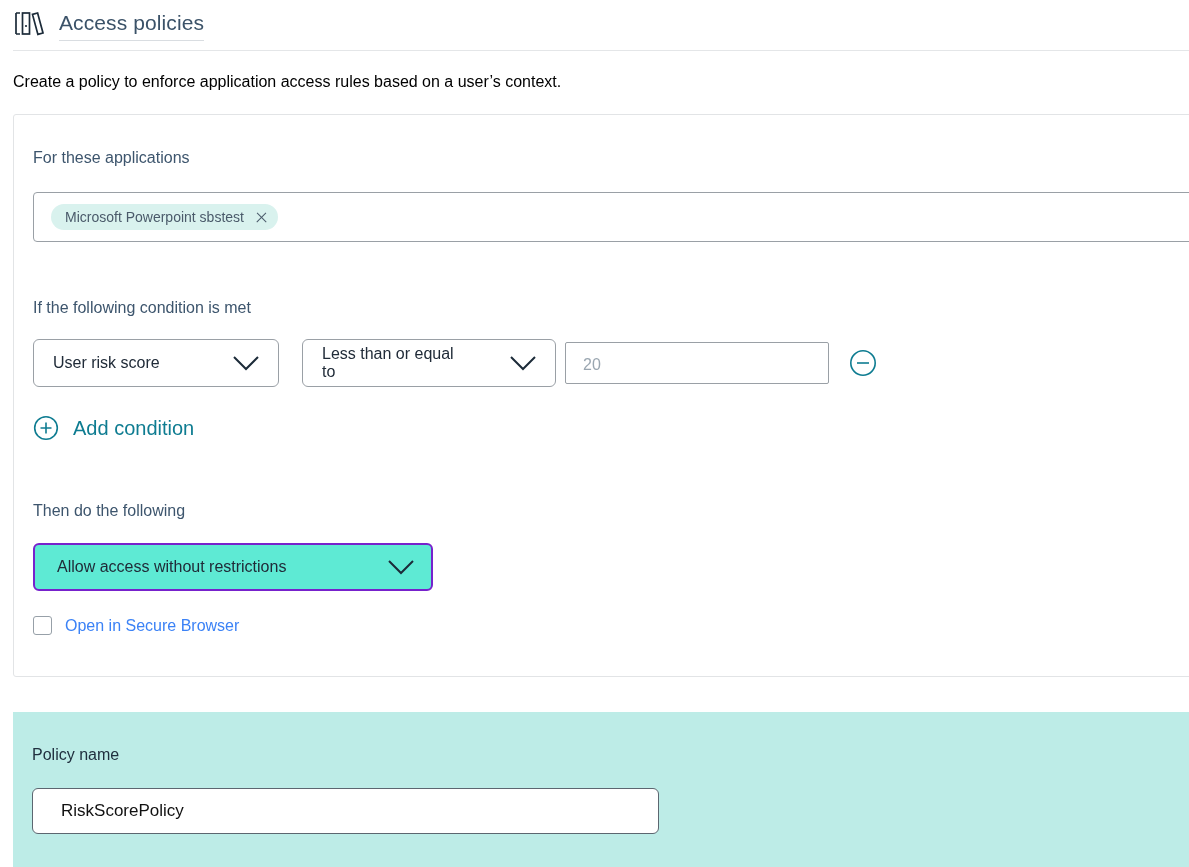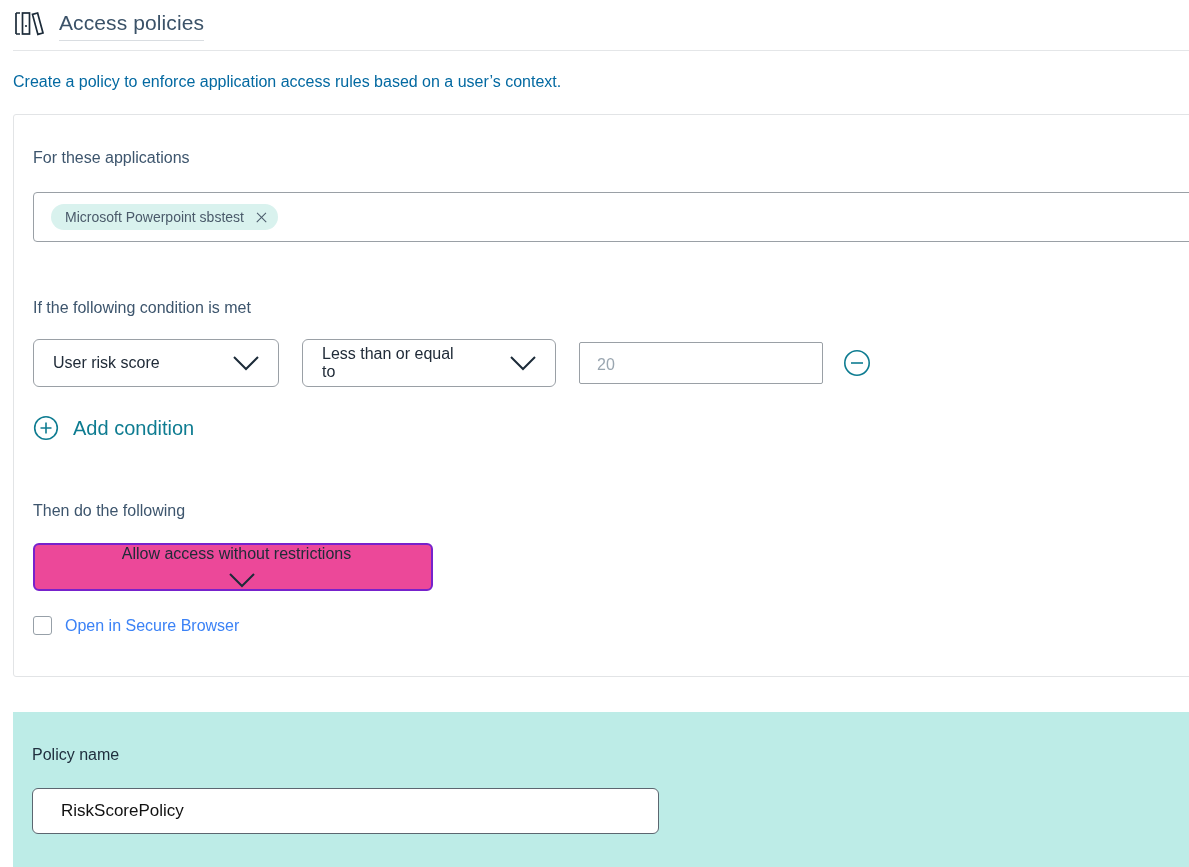--- a/index.html
+++ b/index.html
@@ -49,21 +49,21 @@
     height: 1px;
     background: #e4e6e8;
   }
 
   
   .intro-text {
     position: absolute;
     left: 13px;
     top: 71px;
     font-size: 16px;
-    color: #0369a1;
+    color: #000000;
     line-height: 22px;
   }
 
   
   .policy-card {
     position: absolute;
     left: 13px;
     top: 114px;
     width: 1190px;
     border: 1px solid #e2e4e6;
@@ -143,23 +143,23 @@
     gap: 36px;
   }
   .select-attribute { width: 246px; }
   .select-operator  { width: 254px; margin-left: 23px; }
   .chev {
     width: 30px; height: 18px;
     flex: 0 0 auto;
     margin-left: 10px;
   }
   .value-input {
-    width: 244px;
+    width: 264px;
     height: 42px;
-    margin-left: 23px;
+    margin-left: 9px;
     border: 1px solid #9aa0a6;
     border-radius: 2px;
     box-sizing: border-box;
     padding: 4px 0 0 17px;
     font-family: "Liberation Sans", sans-serif;
     font-size: 16px;
     color: #202b38;
     background: #fff;
     outline: none;
   }
@@ -191,23 +191,22 @@
     height: 48px;
     border: 2px solid #7722cc;
     border-radius: 6px;
     box-sizing: border-box;
     display: flex;
     align-items: center;
     justify-content: space-between;
     padding: 0 15px 0 22px;
     font-size: 16px;
     color: #202b38;
-    background: #ec4899;
-    cursor: pointer;
-    flex-direction: column;
+    background: #5eead4;
+    cursor: pointer;
   }
   .checkbox-row {
     display: flex;
     align-items: center;
     margin-top: 25px;
     padding-bottom: 41px;
   }
   .checkbox-box {
     width: 19px; height: 19px;
     border: 1.5px solid #97a0a8;

